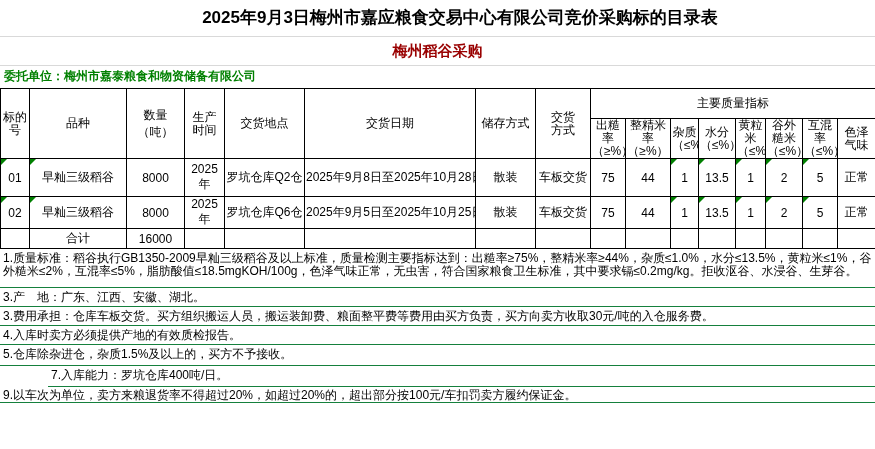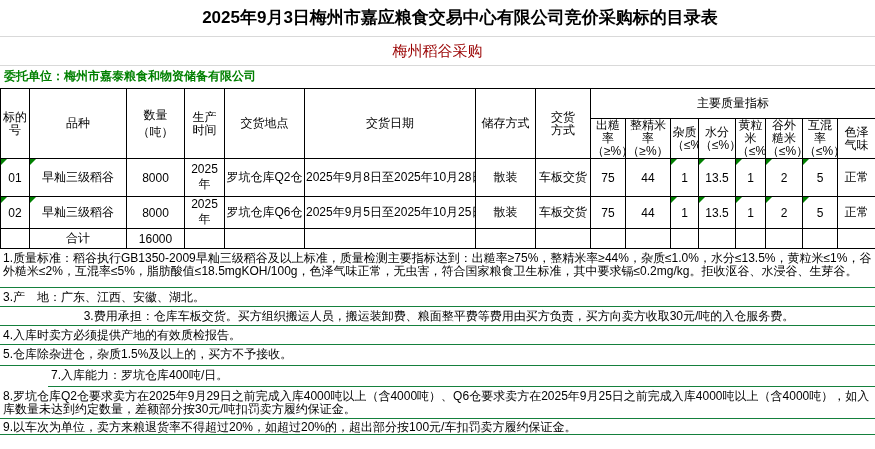--- a/index.html
+++ b/index.html
@@ -7,21 +7,21 @@
   .sheet { position:relative; width:875px; height:449px; background:#fff; overflow:hidden; }
 
   .title-row {
     height:37px; line-height:36px; text-align:center;
     font-size:17px; font-weight:bold;
     border-bottom:1px solid #d9d9d9;
     padding-left:45px;
   }
   .subtitle-row {
     height:29px; line-height:28px; text-align:center;
-    font-size:15px; font-weight:normal;
+    font-size:15px; font-weight:bold;
     border-bottom:1px solid #d9d9d9;
   }
   .client-row {
     height:22px; line-height:21px; text-align:left;
     font-size:12px; font-weight:bold; padding-left:4px;
   }
 
   table.catalog { width:875px; border-collapse:collapse; table-layout:fixed; }
   table.catalog th, table.catalog td {
     border:1px solid #000; text-align:center; vertical-align:middle;
@@ -41,21 +41,21 @@
   .tri {
     position:absolute; top:0; left:0; width:0; height:0;
     border-top:6px solid #008000; border-right:6px solid transparent;
   }
 
   .notes { width:875px; font-size:12px; }
   .note {
     padding:3px 0 0 3px; line-height:13px;
     border-bottom:1px solid #15803d; overflow:hidden;
   }
-  .n1 { height:39px; } .n2 { height:19px; } .n3 { height:19px;text-align:center; }
+  .n1 { height:39px; } .n2 { height:19px; } .n3 { height:19px; }
   .n4 { height:19px; } .n5 { height:21px; } .n6 { height:21px; }
   .n7 { height:21px;margin-left:48px; } .n8 { height:32px; } .n9 { height:16px; padding-top:2px; }
 </style>
 </head>
 <body>
 
 <div class="sheet">
 
   <div class="title-row">2025年9月3日梅州市嘉应粮食交易中心有限公司竞价采购标的目录表</div>
 
@@ -175,17 +175,16 @@
   </tbody>
     </table>
 
   <div class="notes">
     <div class="note n1">1.质量标准：稻谷执行GB1350-2009早籼三级稻谷及以上标准，质量检测主要指标达到：出糙率≥75%，整精米率≥44%，杂质≤1.0%，水分≤13.5%，黄粒米≤1%，谷外糙米≤2%，互混率≤5%，脂肪酸值≤18.5mgKOH/100g，色泽气味正常，无虫害，符合国家粮食卫生标准，其中要求镉≤0.2mg/kg。拒收沤谷、水浸谷、生芽谷。</div>
     <div class="note n2">3.产　地：广东、江西、安徽、湖北。</div>
     <div class="note n3">3.费用承担：仓库车板交货。买方组织搬运人员，搬运装卸费、粮面整平费等费用由买方负责，买方向卖方收取30元/吨的入仓服务费。</div>
     <div class="note n4">4.入库时卖方必须提供产地的有效质检报告。</div>
     <div class="note n5">5.仓库除杂进仓，杂质1.5%及以上的，买方不予接收。</div>
     <div class="note n7">7.入库能力：罗坑仓库400吨/日。</div>
-    <div class="note n8">8.罗坑仓库Q2仓要求卖方在2025年9月29日之前完成入库4000吨以上（含4000吨）、Q6仓要求卖方在2025年9月25日之前完成入库4000吨以上（含4000吨），如入库数量未达到约定数量，差额部分按30元/吨扣罚卖方履约保证金。</div>
     <div class="note n9">9.以车次为单位，卖方来粮退货率不得超过20%，如超过20%的，超出部分按100元/车扣罚卖方履约保证金。</div>
   </div>
 
 </div>
 
 </body></html>

